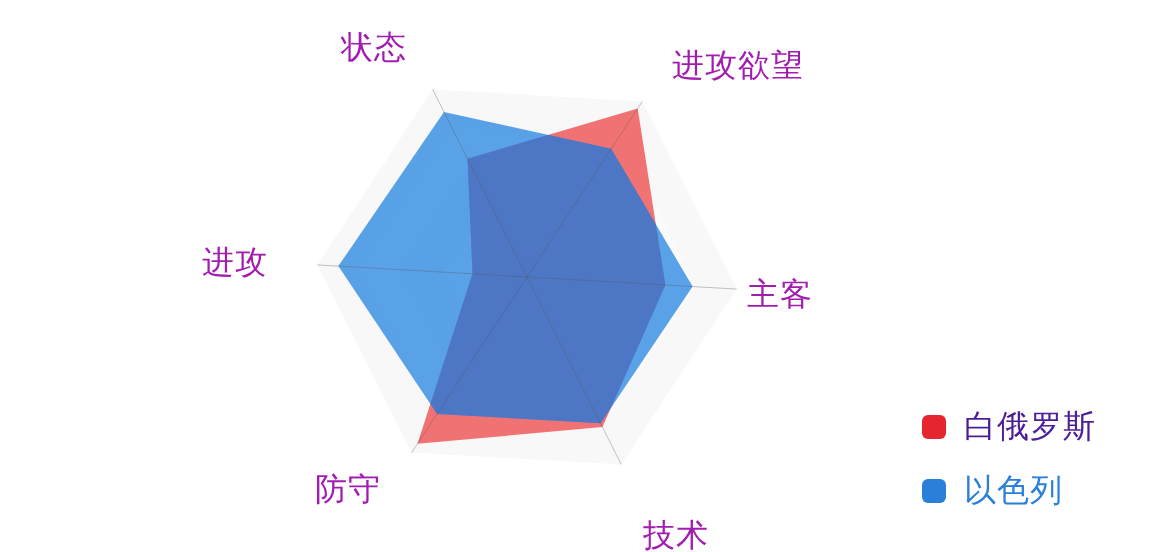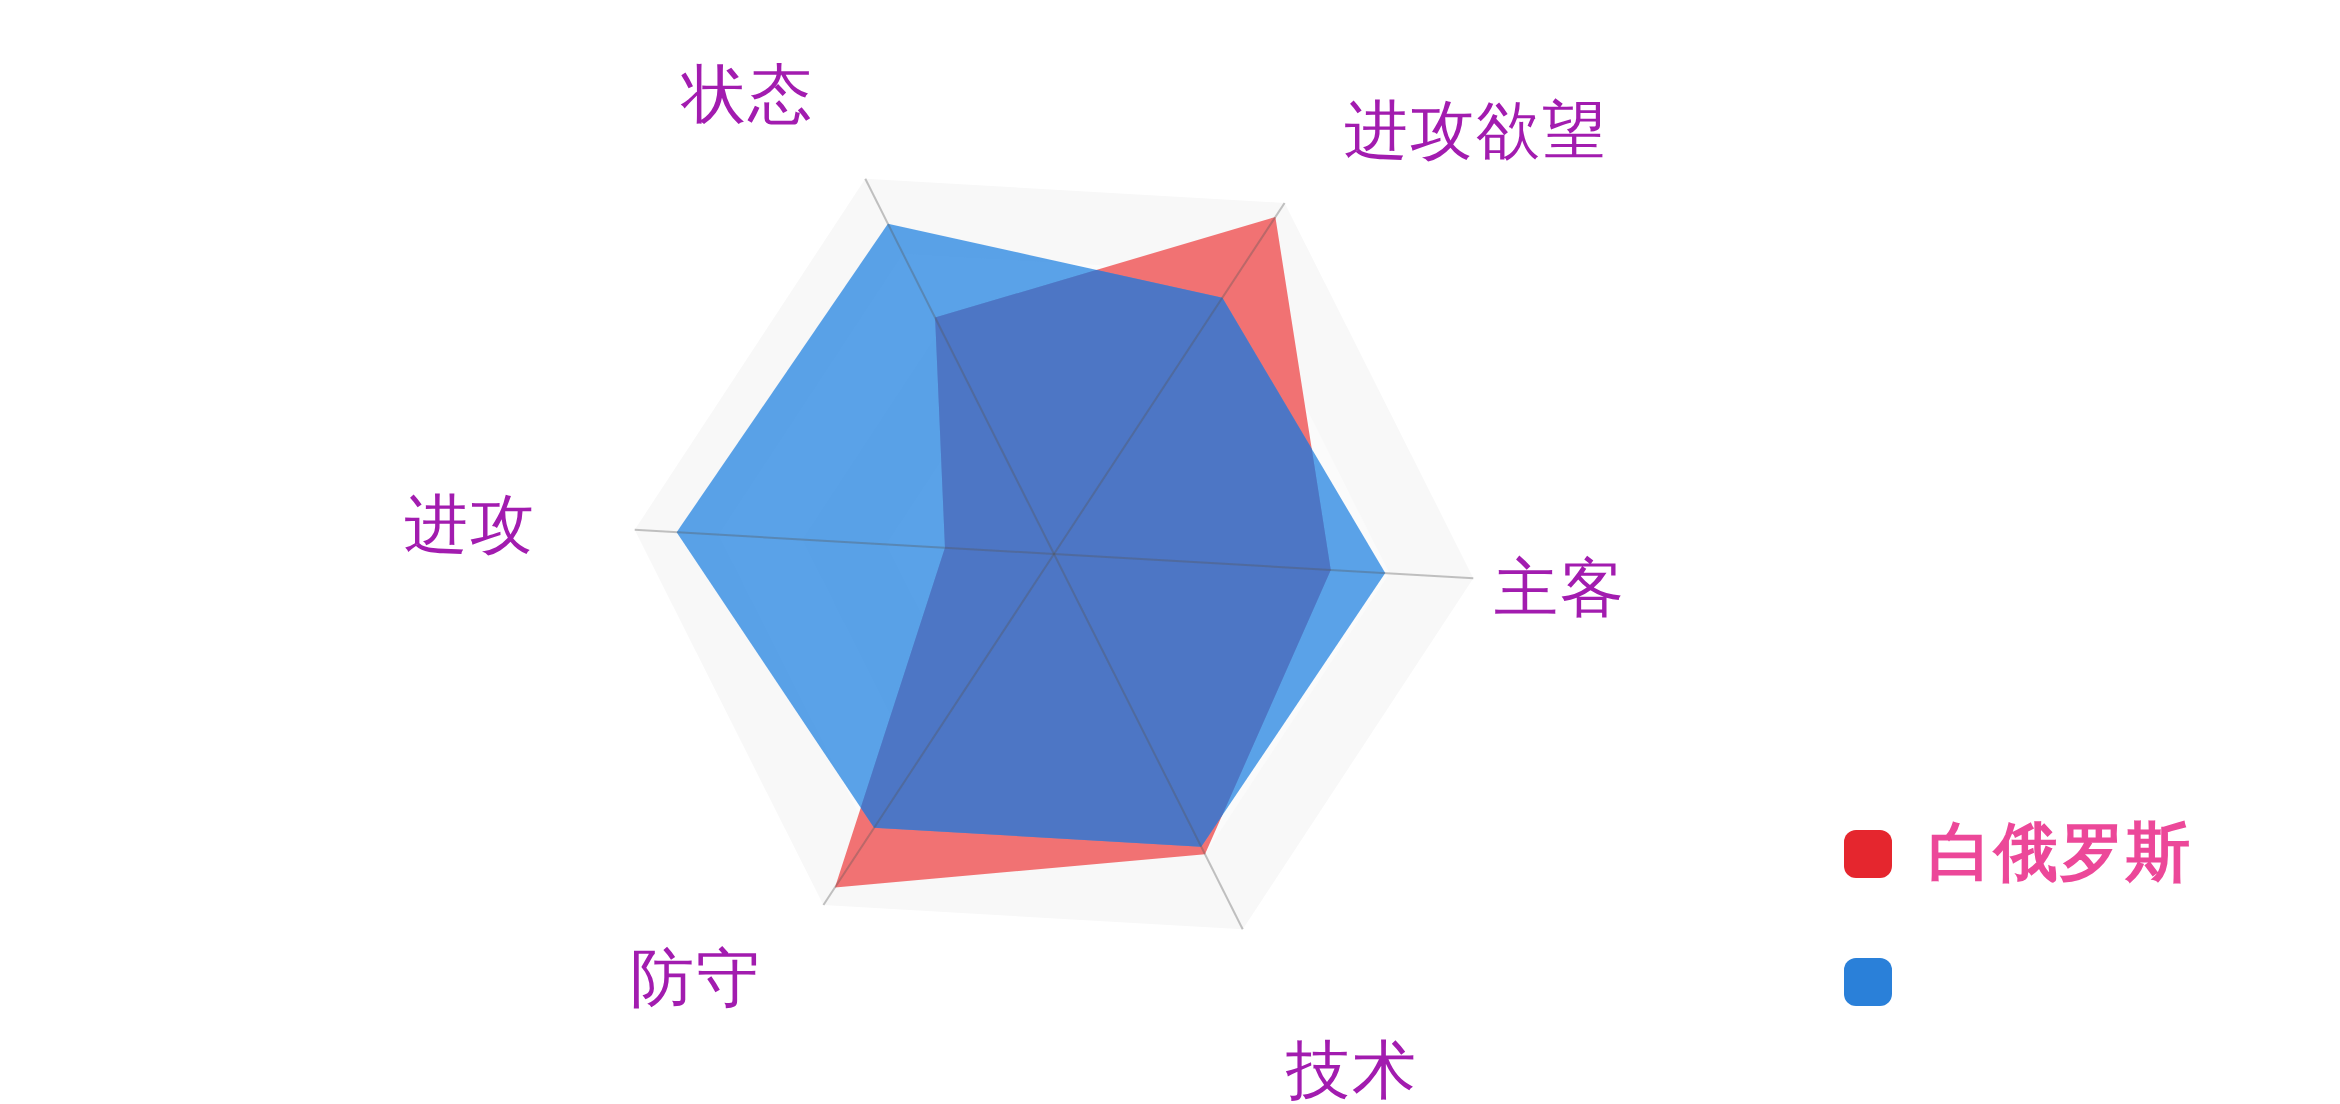--- a/index.html
+++ b/index.html
@@ -49,18 +49,19 @@
   <div class="axis-label" style="left: 780px; top: 295px;">主客</div>
   <div class="axis-label" style="left: 676px; top: 536px;">技术</div>
   <div class="axis-label" style="left: 348px; top: 490px;">防守</div>
   <div class="axis-label" style="left: 235px; top: 263px;">进攻</div>
   <div class="axis-label" style="left: 374px; top: 48px;">状态</div>
 </div>
 
 <div class="legend">
   <div class="legend-item">
     <span class="legend-swatch" style="background: rgb(229, 38, 46);"></span>
-    <span class="legend-label" style="color: #ec4899; font-weight: bold;">白俄罗斯</span>
+    <span class="legend-label" style="color: #4c1d95;">白俄罗斯</span>
   </div>
   <div class="legend-item">
     <span class="legend-swatch" style="background: rgb(42, 128, 217);"></span>
+    <span class="legend-label" style="color: rgb(42, 128, 217);">以色列</span>
   </div>
 </div>
 
 </body></html>

